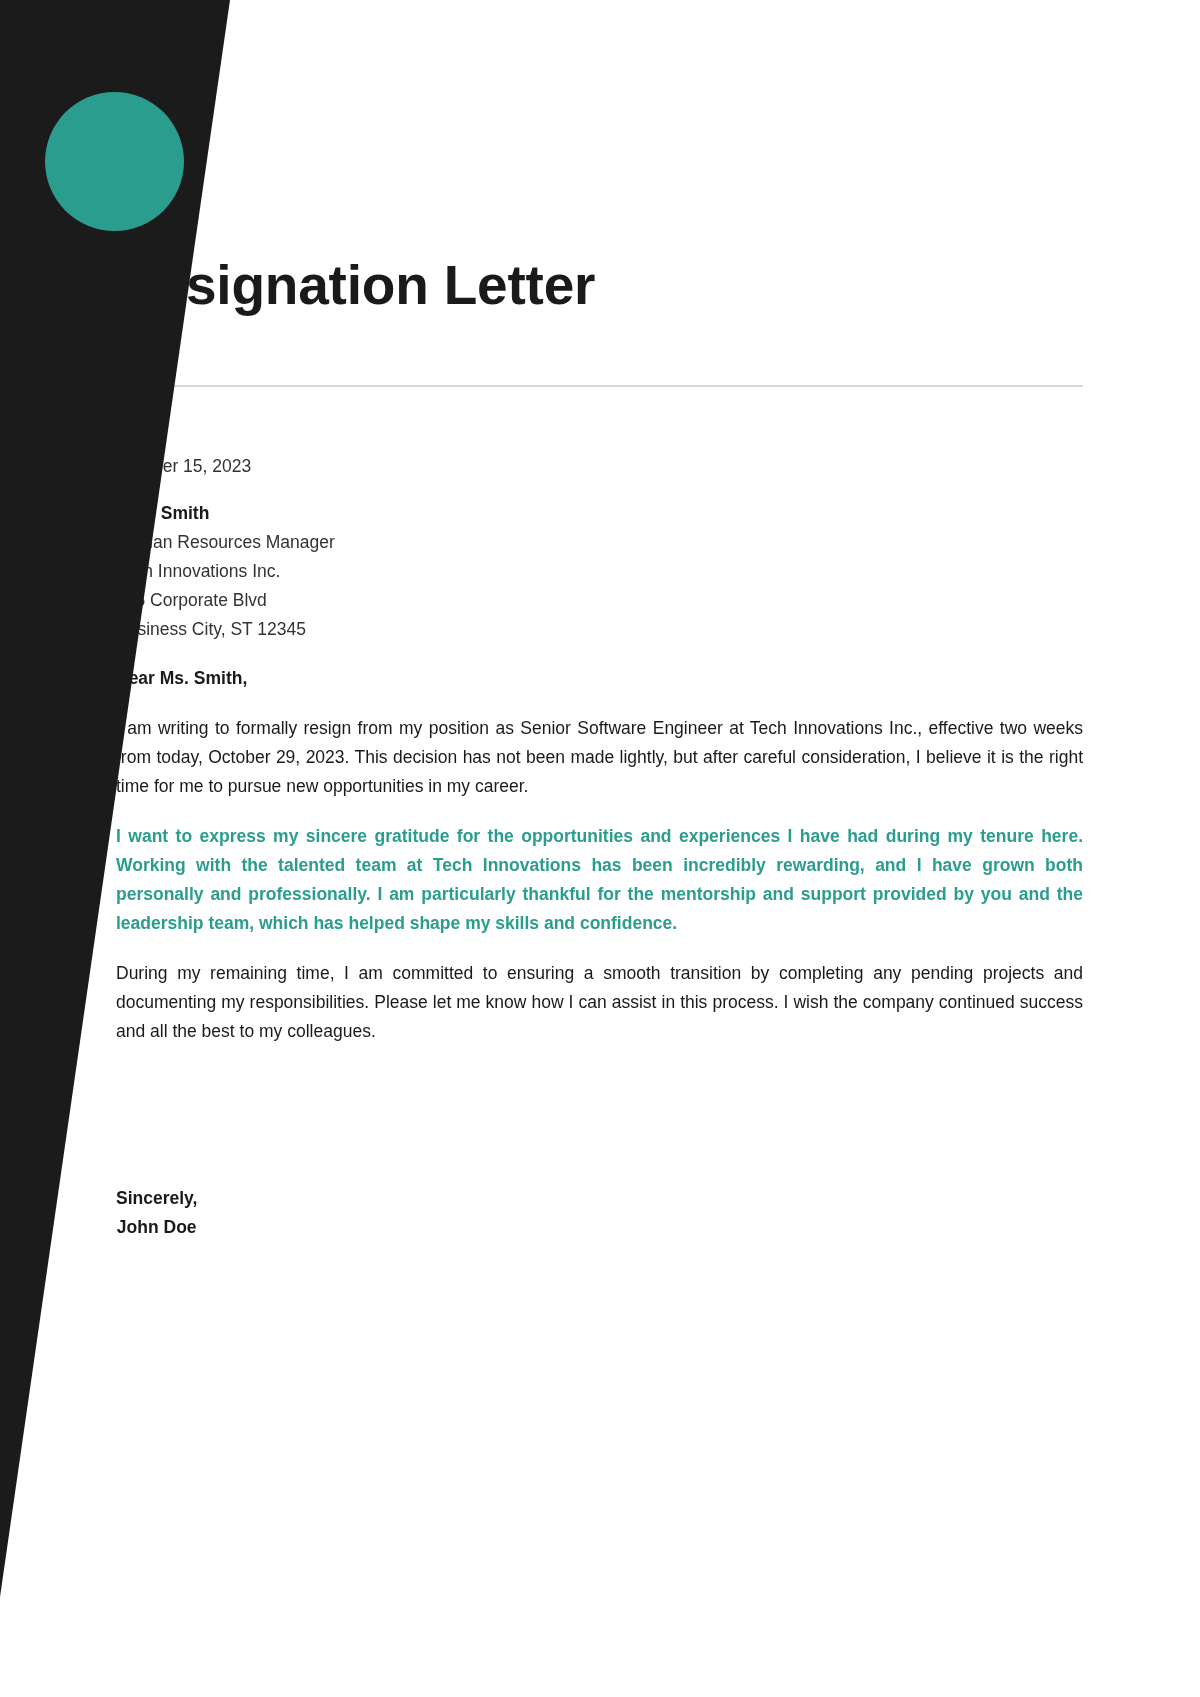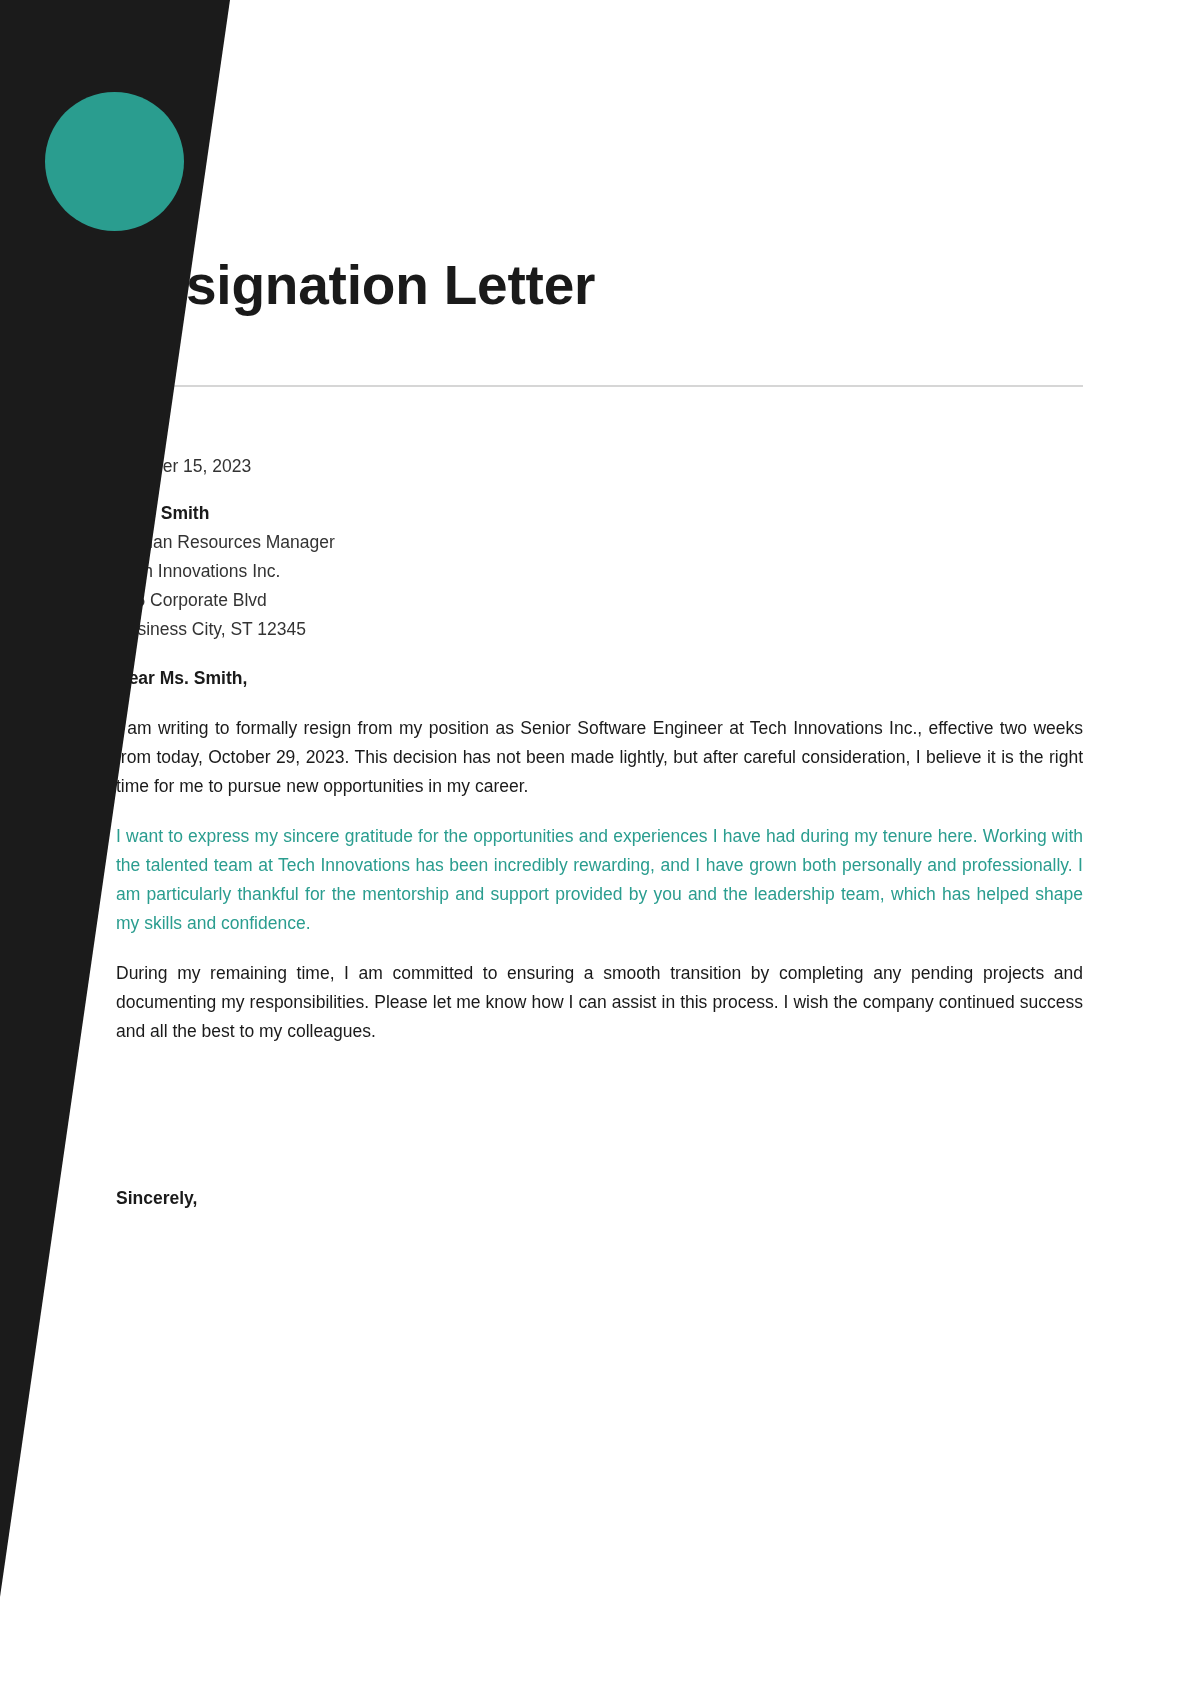--- a/index.html
+++ b/index.html
@@ -59,21 +59,21 @@
     .recipient { margin: 0 0 20px 0; color: #333333; }
     .recipient .name { font-weight: bold; color: #1a1a1a; }
     .salutation { font-weight: bold; margin: 0 0 21px 0; color: #1a1a1a; }
     .para {
       margin: 0 0 21px 0;
       text-align: justify;
       color: #1a1a1a;
     }
     .para.highlight {
       color: #2a9d8f;
-      font-weight: normal;
+      font-weight: bold;
     }
     .closing {
       position: absolute;
       left: 0;
       top: 1184px;
       font-size: 17.5px;
       line-height: 29px;
       text-align: center;
     }
     .closing .sign-off { font-weight: bold; margin: 0; color: #1a1a1a; }
@@ -124,20 +124,21 @@
 
       <p class="salutation">Dear Ms. Smith,</p>
 
       <p class="para">I am writing to formally resign from my position as Senior Software Engineer at Tech Innovations Inc., effective two weeks from today, October 29, 2023. This decision has not been made lightly, but after careful consideration, I believe it is the right time for me to pursue new opportunities in my career.</p>
       <p class="para highlight">I want to express my sincere gratitude for the opportunities and experiences I have had during my tenure here. Working with the talented team at Tech Innovations has been incredibly rewarding, and I have grown both personally and professionally. I am particularly thankful for the mentorship and support provided by you and the leadership team, which has helped shape my skills and confidence.</p>
       <p class="para">During my remaining time, I am committed to ensuring a smooth transition by completing any pending projects and documenting my responsibilities. Please let me know how I can assist in this process. I wish the company continued success and all the best to my colleagues.</p>
     </div>
 
     <div class="closing">
       <p class="sign-off">Sincerely,</p>
+      <p class="signer">John Doe</p>
     </div>
   </div>
 
   <svg class="black-shape" viewBox="0 0 1200 1697" width="1200" height="1697" xmlns="http://www.w3.org/2000/svg">
     <polygon points="0,0 230,0 0,1597" fill="#1b1b1b"></polygon>
   </svg>
 
   <div class="circle" style="background:#2a9d8f;"></div>
 </div>
 

